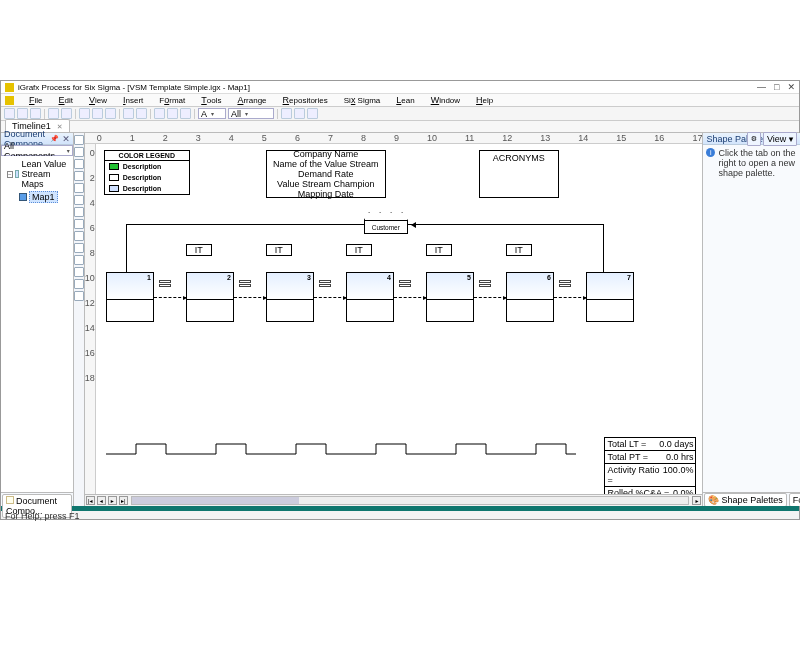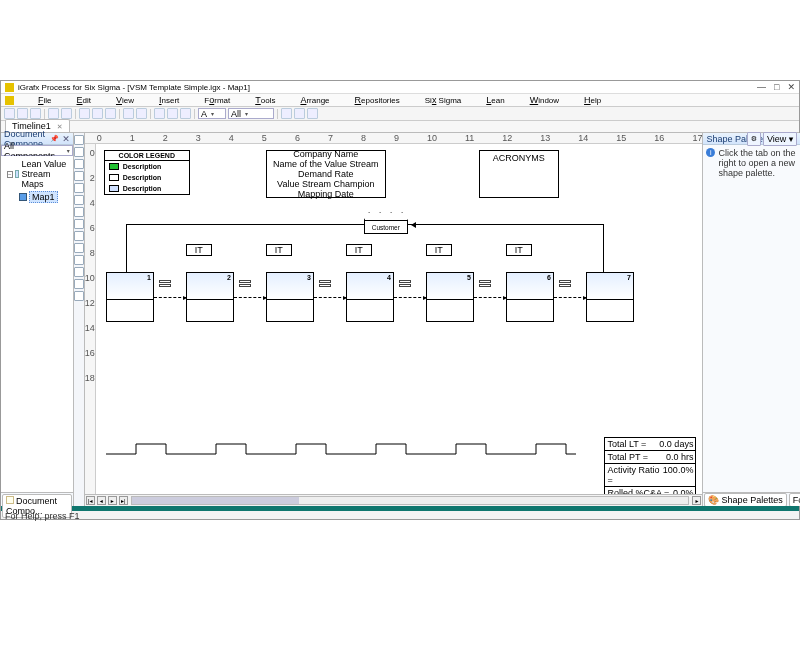--- a/index.html
+++ b/index.html
@@ -3,21 +3,21 @@
 <meta charset="utf-8">
 <style>
   *{box-sizing:border-box;margin:0;padding:0;font-family:Tahoma,Arial,sans-serif;font-size:9px}
   body{background:#fff;width:800px;height:650px;overflow:hidden;position:relative}
   .appframe{position:absolute;top:80px;left:0;width:800px;height:440px;border:1px solid #999;background:#7dd3fc}
   .titlebar{height:13px;background:#fff;display:flex;align-items:center;padding:0 4px;border-bottom:1px solid #ddd}
   .titlebar .appicon{width:9px;height:9px;background:#e6c200;margin-right:4px}
   .titlebar .title{flex:1;font-size:8px;color:#000}
   .winbtns{display:flex;gap:8px}
   .winbtns span{font-size:9px;color:#444;cursor:default}
-  .menubar{height:13px;display:flex;align-items:center;padding:0 4px;gap:17px;border-bottom:1px solid #ccc;background:#fafafa}
+  .menubar{height:13px;display:flex;align-items:center;padding:0 4px;gap:8px;border-bottom:1px solid #ccc;background:#fafafa}
   .menubar .micon{width:9px;height:9px;background:#e6c200;margin-right:3px}
   .menubar .mitem{padding:1px 4px;font-size:8px;color:#000}
   .menubar .mitem u{text-decoration:underline}
   .toolbar{height:14px;display:flex;align-items:center;padding:0 3px;gap:2px;border-bottom:1px solid #ccc;background:#f5f5f5}
   .tbtn{width:11px;height:11px;background:#eef;border:1px solid #bcd;border-radius:1px}
   .tsep{width:1px;height:10px;background:#ccc;margin:0 1px}
   .tcombo{height:11px;border:1px solid #aac;background:#fff;font-size:7px;padding:0 2px;display:flex;align-items:center;gap:4px}
   .tcombo:after{content:"\25BE";font-size:6px;color:#555}
   .tabstrip{height:12px;display:flex;align-items:flex-end;padding:0 4px;border-bottom:1px solid #bbb;background:#f7f7f7}
   .tab{padding:1px 6px;font-size:7px;background:#fff;border:1px solid #bbb;border-bottom:none;border-radius:2px 2px 0 0;margin-right:3px}

